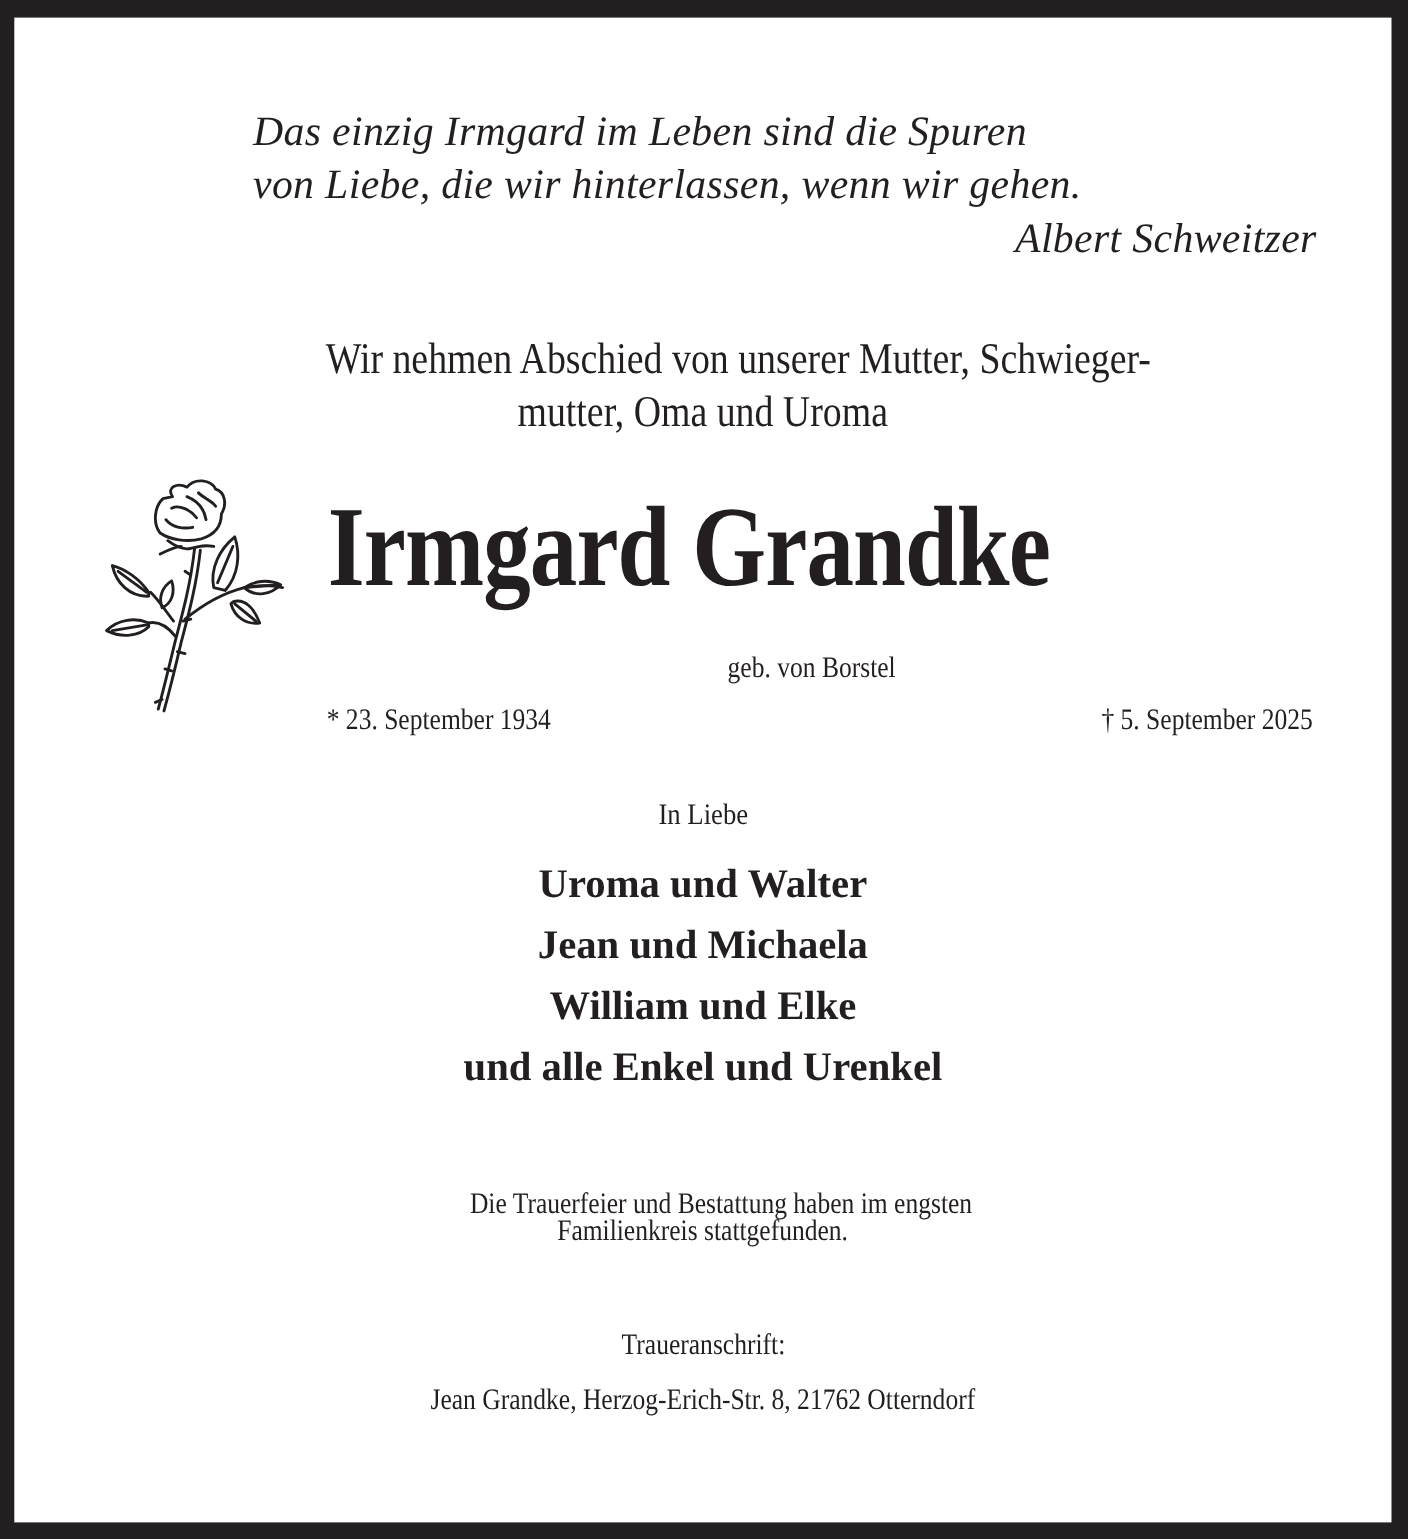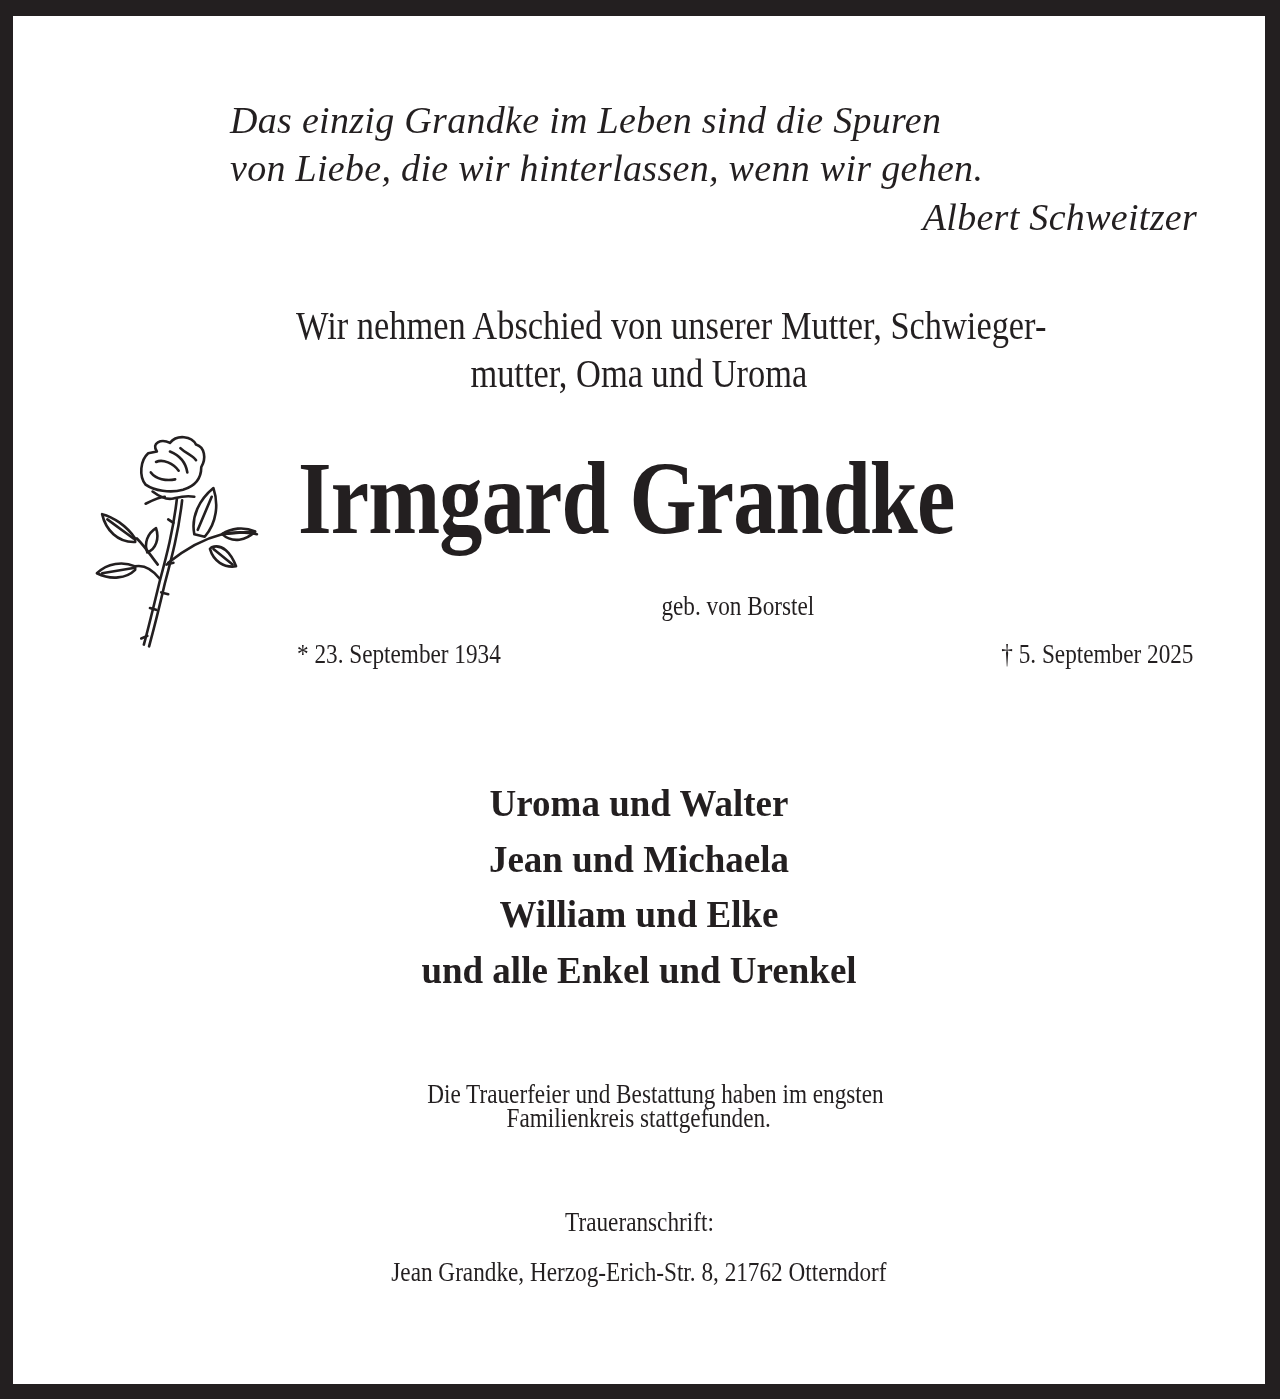--- a/index.html
+++ b/index.html
@@ -71,21 +71,21 @@
       top: 390px;
       width: 200px;
       height: 265px;
     }
   </style>
 </head>
 <body>
 
 <div class="frame">
 
-  <div class="abs quote-line" style="left:217px; top:80px;">Das einzig Grandke im Leben sind die Spuren</div>
+  <div class="abs quote-line" style="left:217px; top:80px;">Das einzig Irmgard im Leben sind die Spuren</div>
   <div class="abs quote-line" style="left:217px; top:128px;">von Liebe, die wir hinterlassen, wenn wir gehen.</div>
   <div class="abs quote-line" style="right:68px; top:177px; text-align:right;">Albert Schweitzer</div>
 
   <div class="abs intro-line" style="top:287px;padding-left:32px;">
     <span class="cond" style="transform:scaleX(0.86);">Wir nehmen Abschied von unserer Mutter, Schwieger-</span>
   </div>
   <div class="abs intro-line" style="top:335px;">
     <span class="cond" style="transform:scaleX(0.86);">mutter, Oma und Uroma</span>
   </div>
 
@@ -140,20 +140,23 @@
     <span class="cond" style="transform:scaleX(0.86);">geb. von Borstel</span>
   </div>
 
   <div class="abs small-line" style="left:284px; top:616px;">
     <span class="cond" style="transform:scaleX(0.86); transform-origin:left top;">* 23. September 1934</span>
   </div>
   <div class="abs small-line" style="right:72px; top:616px; text-align:right;">
     <span class="cond" style="transform:scaleX(0.86); transform-origin:right top;">† 5. September 2025</span>
   </div>
 
+  <div class="abs small-line center" style="top:702px;">
+    <span class="cond" style="transform:scaleX(0.9);">In Liebe</span>
+  </div>
 
   <div class="abs bold-line center" style="top:760px;">Uroma und Walter</div>
   <div class="abs bold-line center" style="top:816px;">Jean und Michaela</div>
   <div class="abs bold-line center" style="top:871px;">William und Elke</div>
   <div class="abs bold-line center" style="top:927px;">und alle Enkel und Urenkel</div>
 
   <div class="abs small-line center" style="top:1056px;padding-left:16px;">
     <span class="cond" style="transform:scaleX(0.86);">Die Trauerfeier und Bestattung haben im engsten</span>
   </div>
   <div class="abs small-line center" style="top:1080px;">

